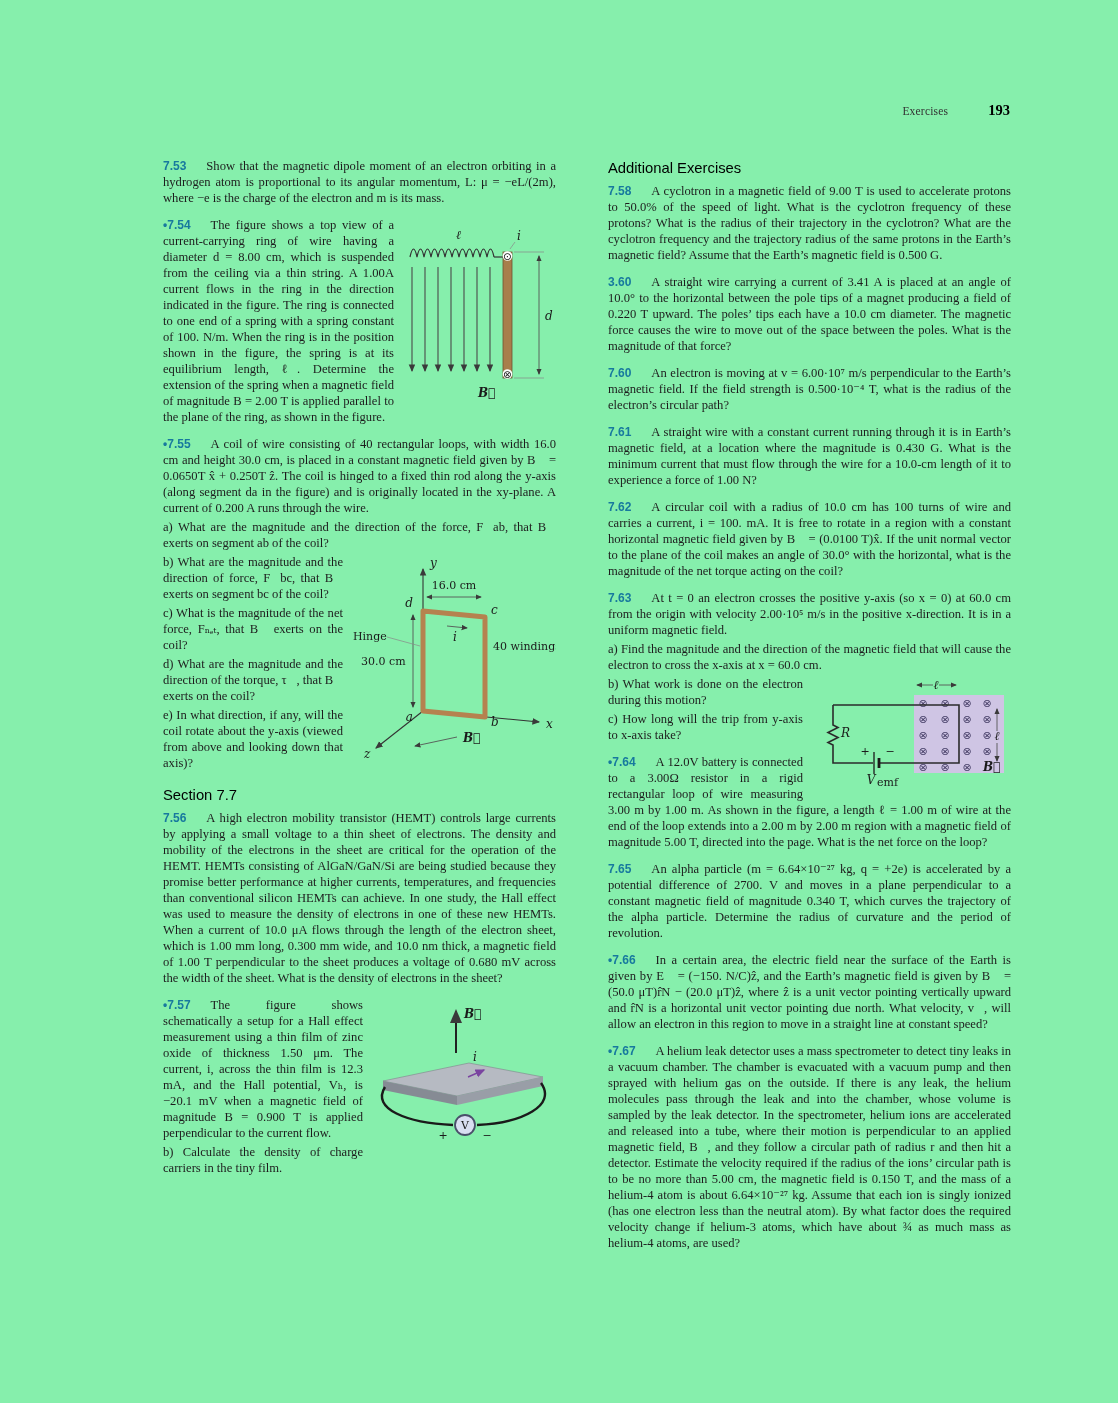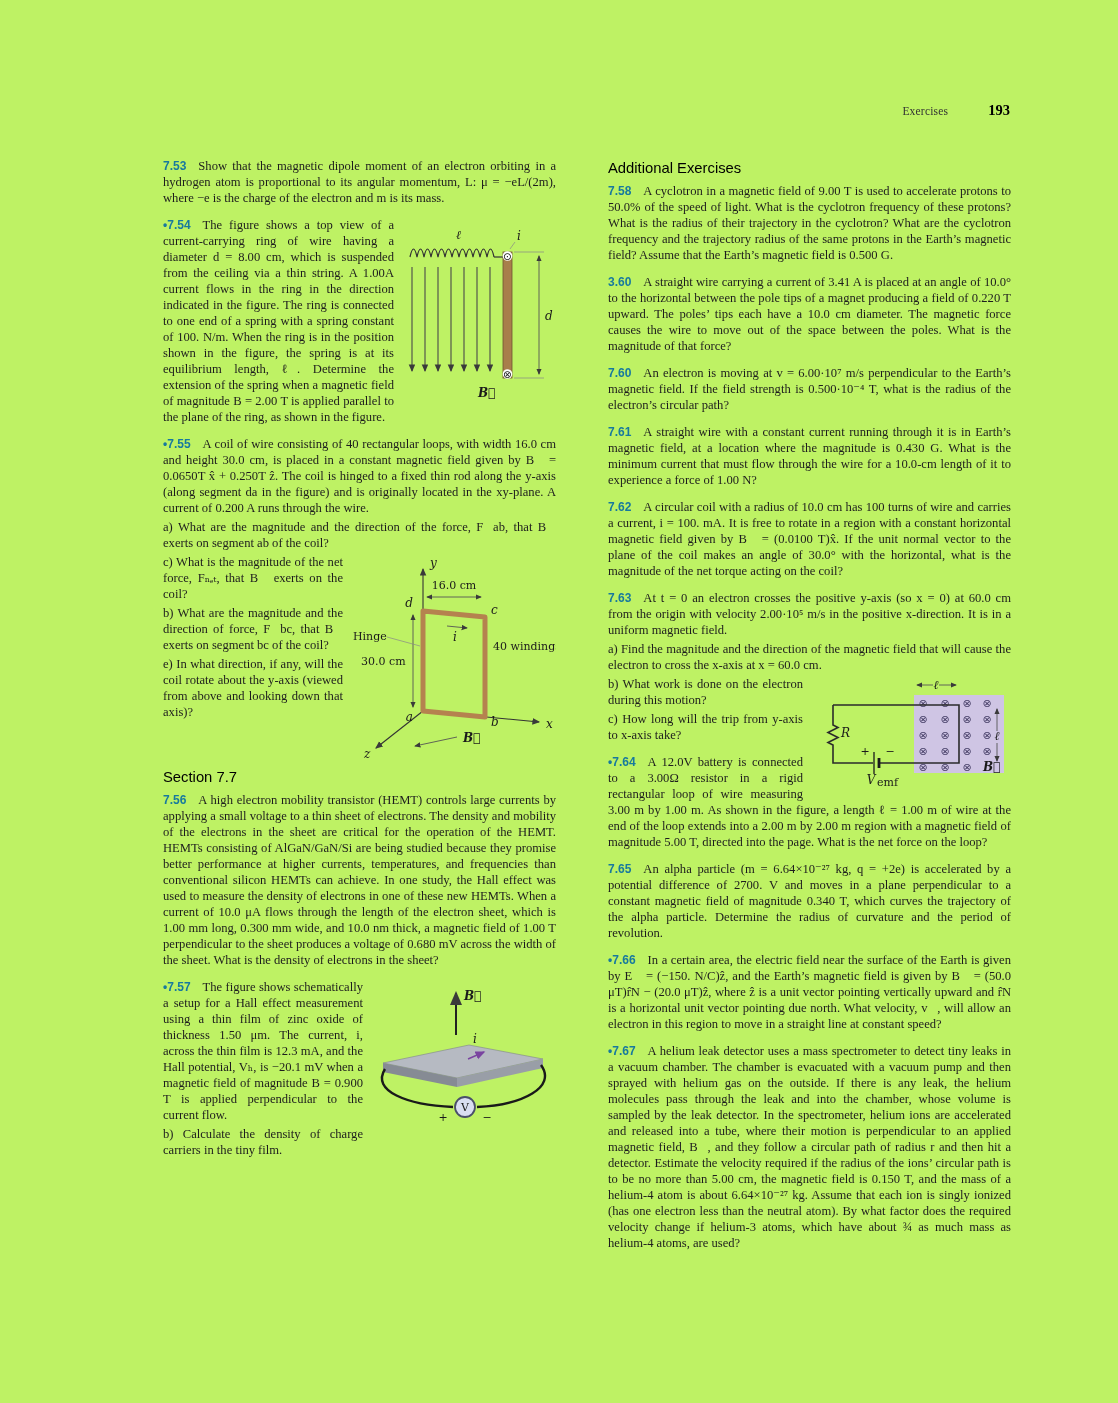--- a/index.html
+++ b/index.html
@@ -1,29 +1,29 @@
 <!DOCTYPE html>
 <html><head>
 <meta charset="utf-8">
 <style>
   html,body{margin:0;padding:0;background:#ffffff;}
-  .page{position:relative;width:1118px;height:1403px;background:#bef264;overflow:hidden;
+  .page{position:relative;width:1118px;height:1403px;background:#86efac;overflow:hidden;
         font-family:"Liberation Serif","DejaVu Serif",serif;color:#1d1d1d;}
   .pagehead{position:absolute;top:101px;left:0;width:1010px;text-align:right;}
   .ph-label{font-size:11.5px;color:#333;letter-spacing:.2px;}
   .ph-num{font-size:14.5px;font-weight:bold;color:#000;margin-left:40px;}
   .col{position:absolute;top:158px;font-size:12.6px;line-height:16px;text-align:justify;}
   .col-left{left:163px;width:393px;}
   .col-right{left:608px;width:403px;}
   .prob{margin:0 0 11px 0;}
   .pp{margin:0;}
   .part{margin:3px 0 0 0;}
   .clr{clear:right;}
   .pnum{font-family:"Liberation Sans","DejaVu Sans",sans-serif;font-weight:bold;
-        font-size:12px;color:#17799e;padding-right:12px;white-space:nowrap;}
+        font-size:12px;color:#17799e;padding-right:20px;white-space:nowrap;}
   .sect{font-family:"Liberation Sans","DejaVu Sans",sans-serif;font-weight:normal;
         font-size:14.8px;color:#000;margin:16px 0 7px 0;clear:right;text-align:left;}
   .mt0{margin-top:2px;}
   .fig{float:right;}
   .fig754{margin:10px 0 6px 10px;}
   .fig755{margin:2px 0 4px 8px;}
   .fig757{margin:4px 0 6px 8px;}
   .fig764{margin:2px 0 6px 8px;}
   
   .it{font-family:"DejaVu Serif",serif;font-style:italic;font-size:12px;fill:#1a1a1a;}
@@ -128,22 +128,23 @@
         </g>
         <text class="rom" x="10" y="112">30.0 cm</text>
         <text class="rom" x="2" y="87">Hinge</text>
         <line class="thin" x1="36" y1="84" x2="69" y2="93"></line>
         <text class="rom" x="142" y="97">40 windings</text>
         <line class="dim" x1="96" y1="73" x2="116" y2="75" marker-end="url(#ar55)"></line>
         <text class="it" x="102" y="88">i</text>
         <line class="dim" x1="106" y1="184" x2="64" y2="193" marker-end="url(#ar55)"></line>
         <text class="itb" x="112" y="189">B⃗</text>
       </svg>
+      <p class="part">b) What are the magnitude and the direction of force, F⃗bc, that B⃗ exerts on segment bc of the coil?</p>
       <p class="part">c) What is the magnitude of the net force, Fₙₑₜ, that B⃗ exerts on the coil?</p>
-      <p class="part">b) What are the magnitude and the direction of force, F⃗bc, that B⃗ exerts on segment bc of the coil?</p>
+      <p class="part">d) What are the magnitude and the direction of the torque, τ⃗, that B⃗ exerts on the coil?</p>
       <p class="part">e) In what direction, if any, will the coil rotate about the y-axis (viewed from above and looking down that axis)?</p>
     </div>
 
     <h2 class="sect">Section 7.7</h2>
 
     <div class="prob">
       <span class="pnum">7.56</span><span>A high electron mobility transistor (HEMT) controls large currents by applying a small voltage to a thin sheet of electrons. The density and mobility of the electrons in the sheet are critical for the operation of the HEMT. HEMTs consisting of AlGaN/GaN/Si are being studied because they promise better performance at higher currents, temperatures, and frequencies than conventional silicon HEMTs can achieve. In one study, the Hall effect was used to measure the density of electrons in one of these new HEMTs. When a current of 10.0 μA flows through the length of the electron sheet, which is 1.00 mm long, 0.300 mm wide, and 10.0 nm thick, a magnetic field of 1.00 T perpendicular to the sheet produces a voltage of 0.680 mV across the width of the sheet. What is the density of electrons in the sheet?</span>
     </div>
 
     <div class="prob">

